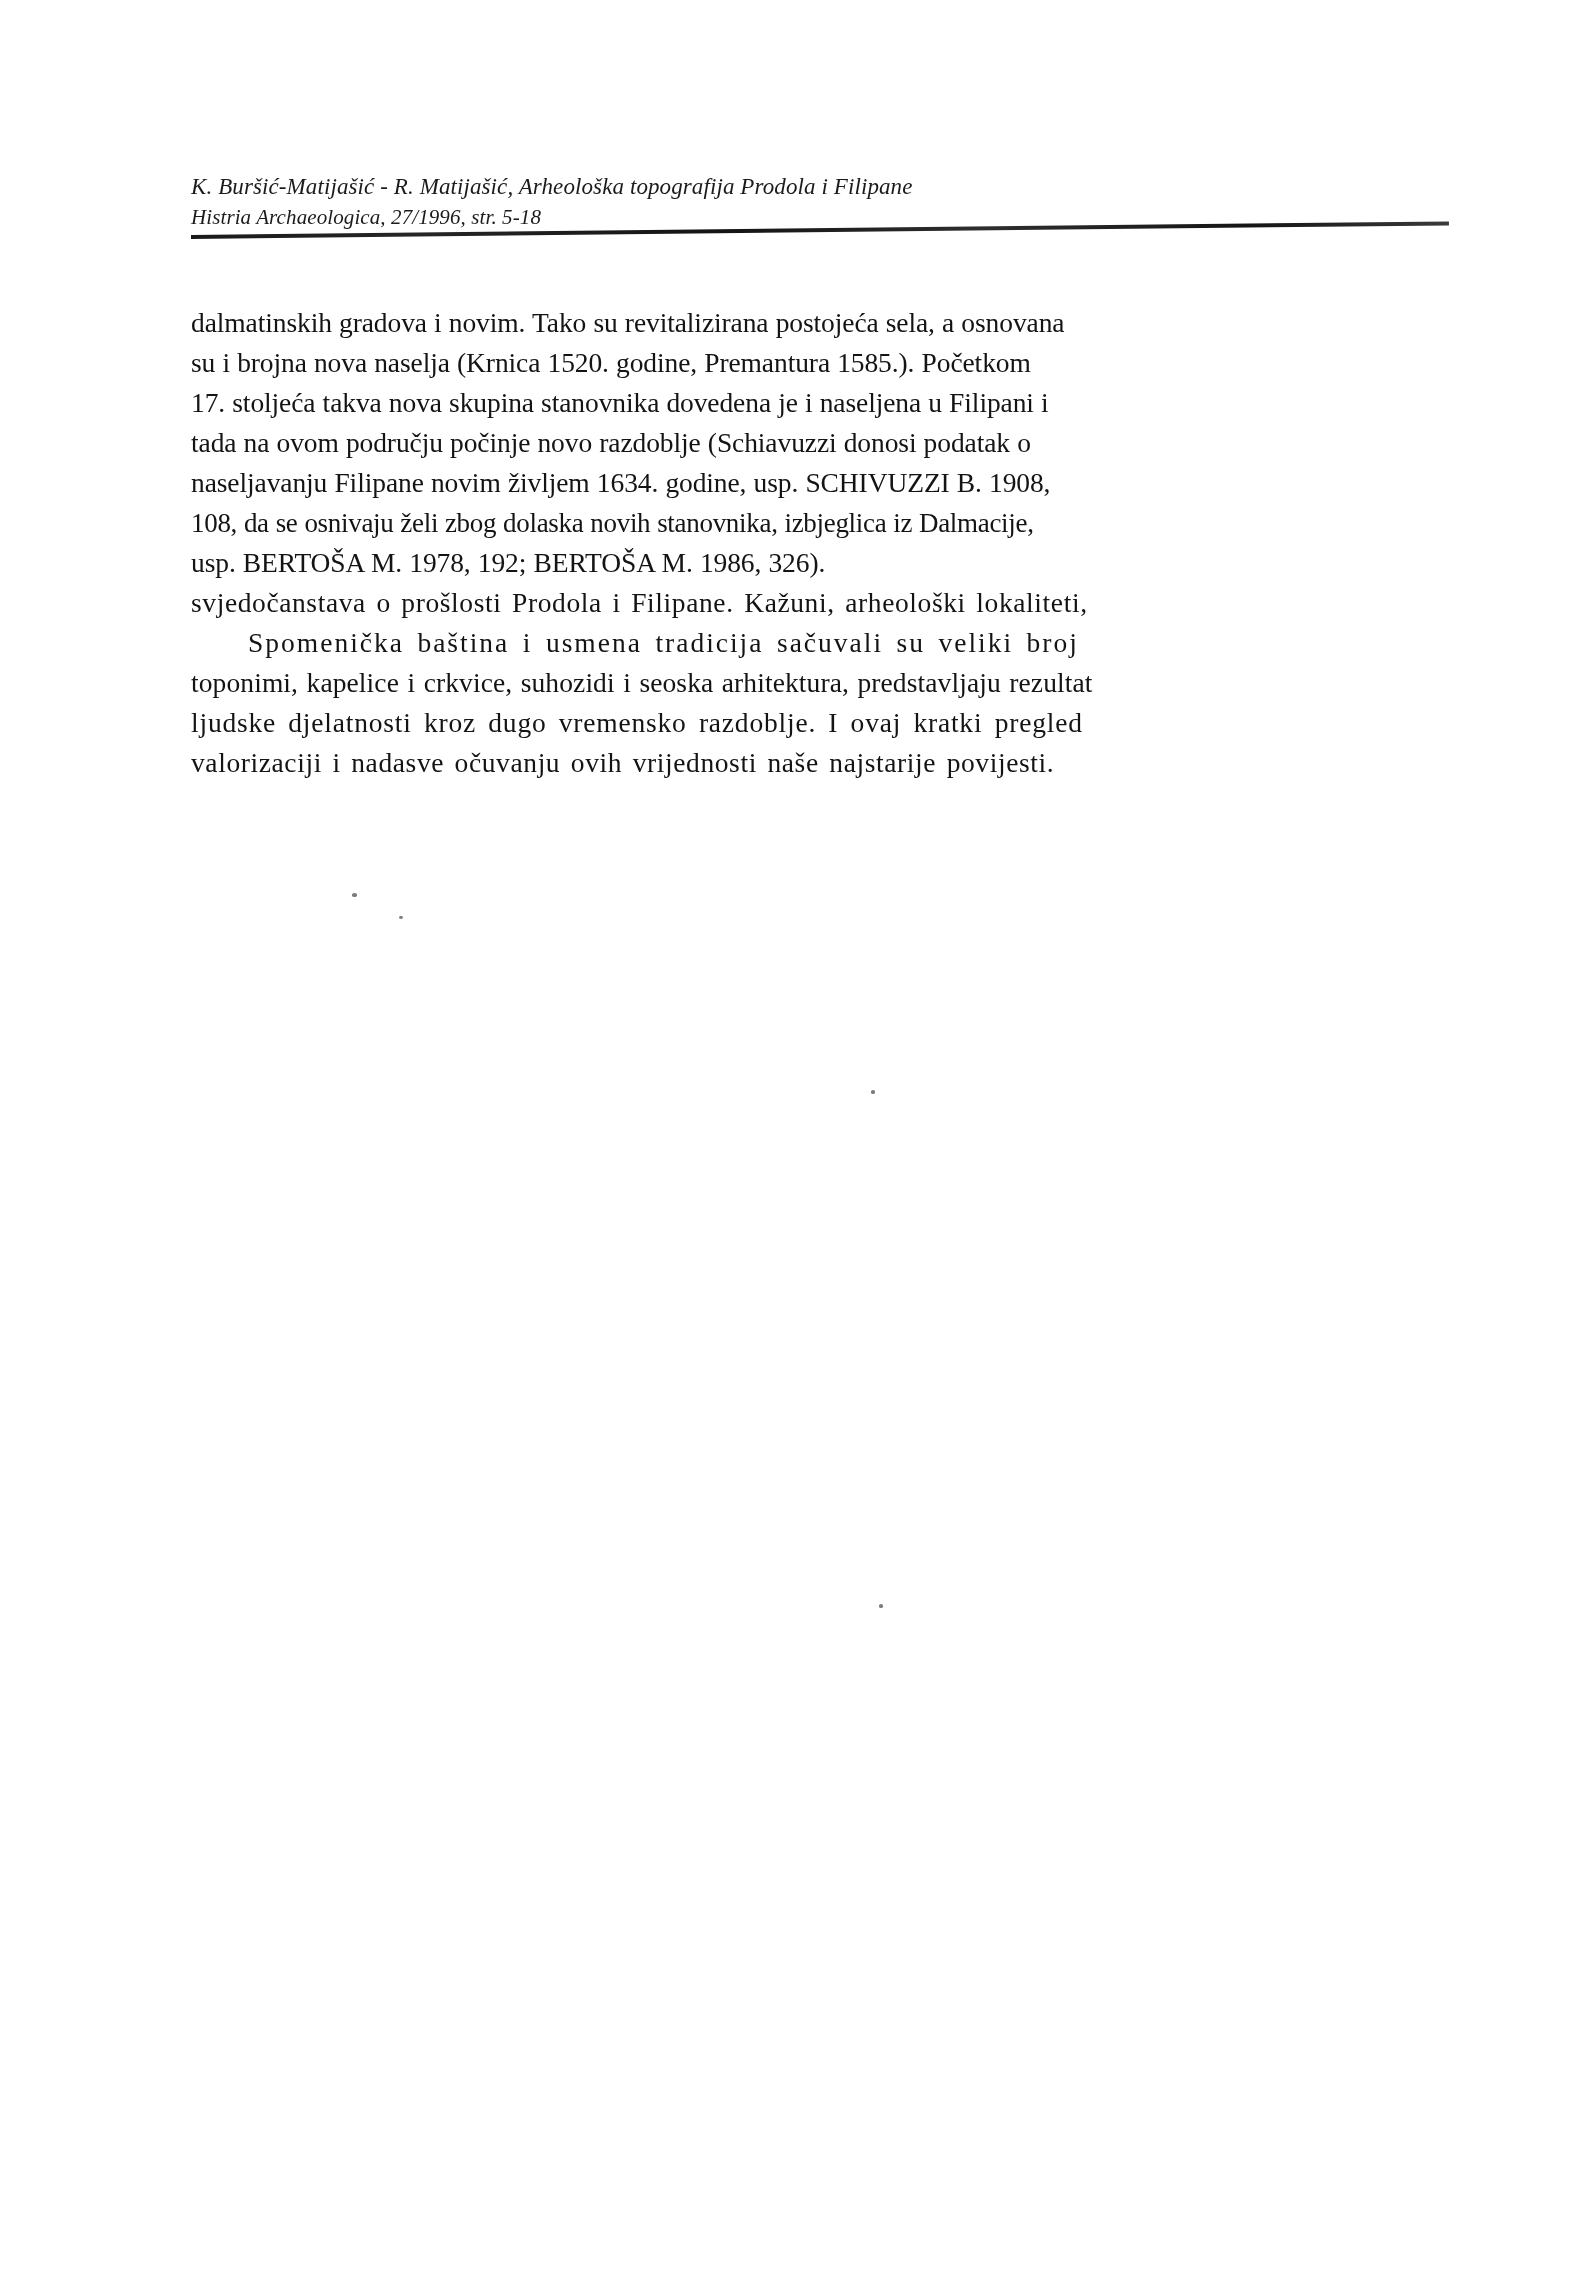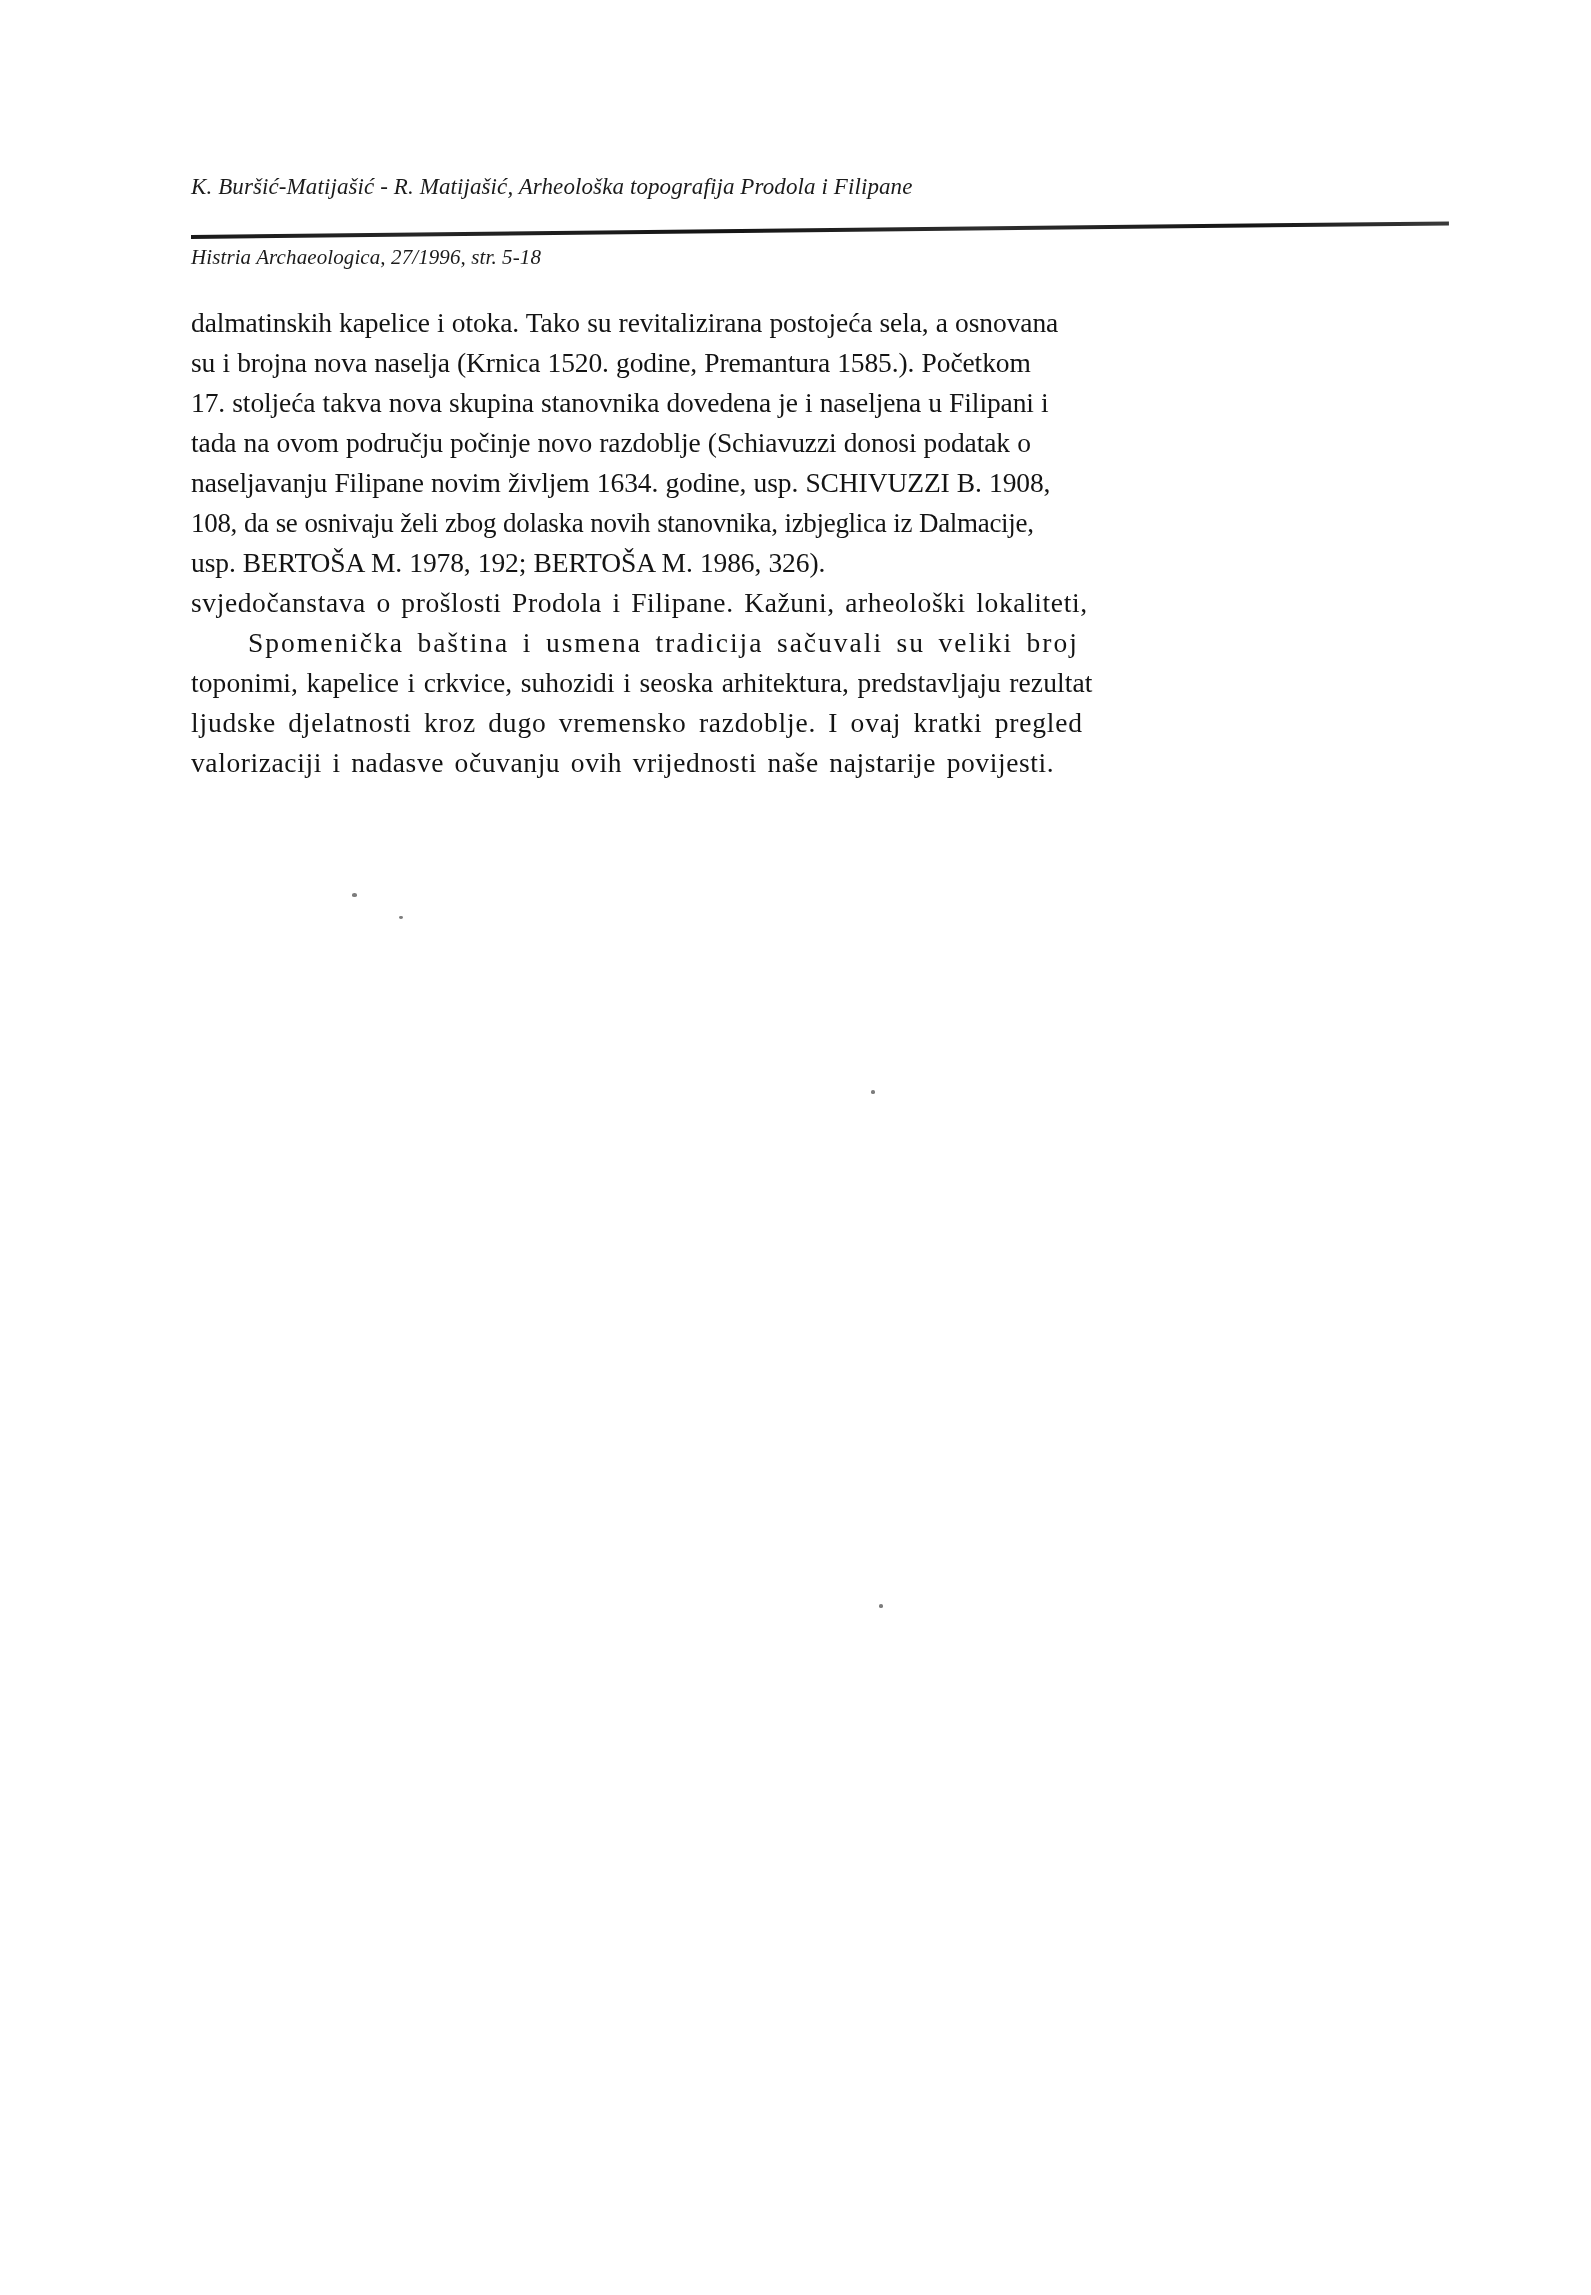--- a/index.html
+++ b/index.html
@@ -38,21 +38,20 @@
   .running-head .rh-line-1 {
     font-size: 23px;
     line-height: 31px;
     letter-spacing: 0.1px;
   }
 
   .running-head .rh-line-2 {
     font-size: 21px;
     line-height: 30px;
     letter-spacing: 0.1px;
-    margin-top: 40px;
   }
 
   
   .head-rule {
     position: absolute;
     left: 191px;
     top: 235px;
     width: 1258px;
     height: 3.7px;
     background: linear-gradient(to right,
@@ -150,21 +149,21 @@
   <div class="running-head">
     <div class="rh-line rh-line-1">K. Buršić-Matijašić - R. Matijašić, Arheološka topografija Prodola i Filipane</div>
     <div class="rh-line rh-line-2">Histria Archaeologica, 27/1996, str. 5-18</div>
   </div>
 
   <div class="head-rule"></div>
 
   <div class="body-text">
 
     <p class="para para-1">
-      <span class="line">dalmatinskih kapelice i otoka. Tako su revitalizirana postojeća sela, a osnovana</span>
+      <span class="line">dalmatinskih gradova i novim. Tako su revitalizirana postojeća sela, a osnovana</span>
       <span class="line">su i brojna nova naselja (Krnica 1520. godine, Premantura 1585.). Početkom</span>
       <span class="line">17. stoljeća takva nova skupina stanovnika dovedena je i naseljena u Filipani i</span>
       <span class="line">tada na ovom području počinje novo razdoblje (Schiavuzzi donosi podatak o</span>
       <span class="line">naseljavanju Filipane novim življem 1634. godine, usp. SCHIVUZZI B. 1908,</span>
       <span class="line tight">108, da se osnivaju želi zbog dolaska novih stanovnika, izbjeglica iz Dalmacije,</span>
       <span class="line">usp. BERTOŠA M. 1978, 192; BERTOŠA M. 1986, 326).</span>
     </p>
 
     <p class="para para-2">
       <span class="line loose-2">svjedočanstava o prošlosti Prodola i Filipane. Kažuni, arheološki lokaliteti,</span>

